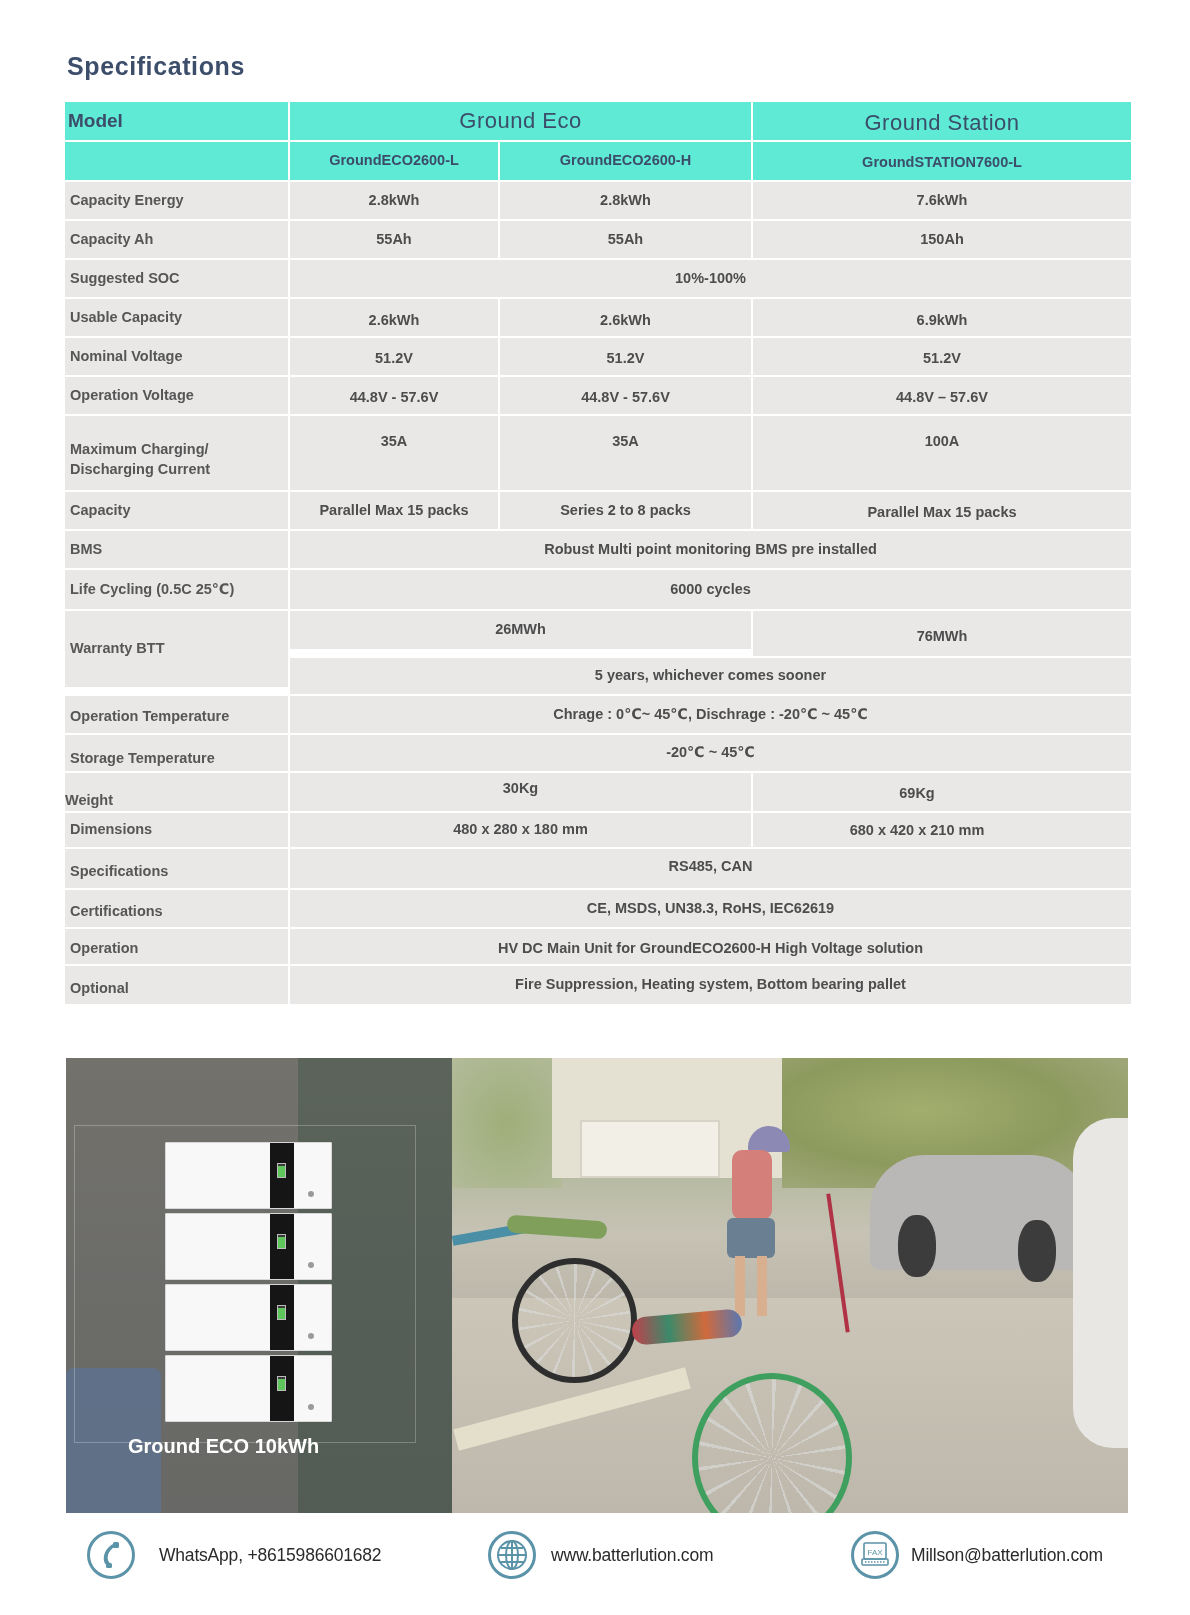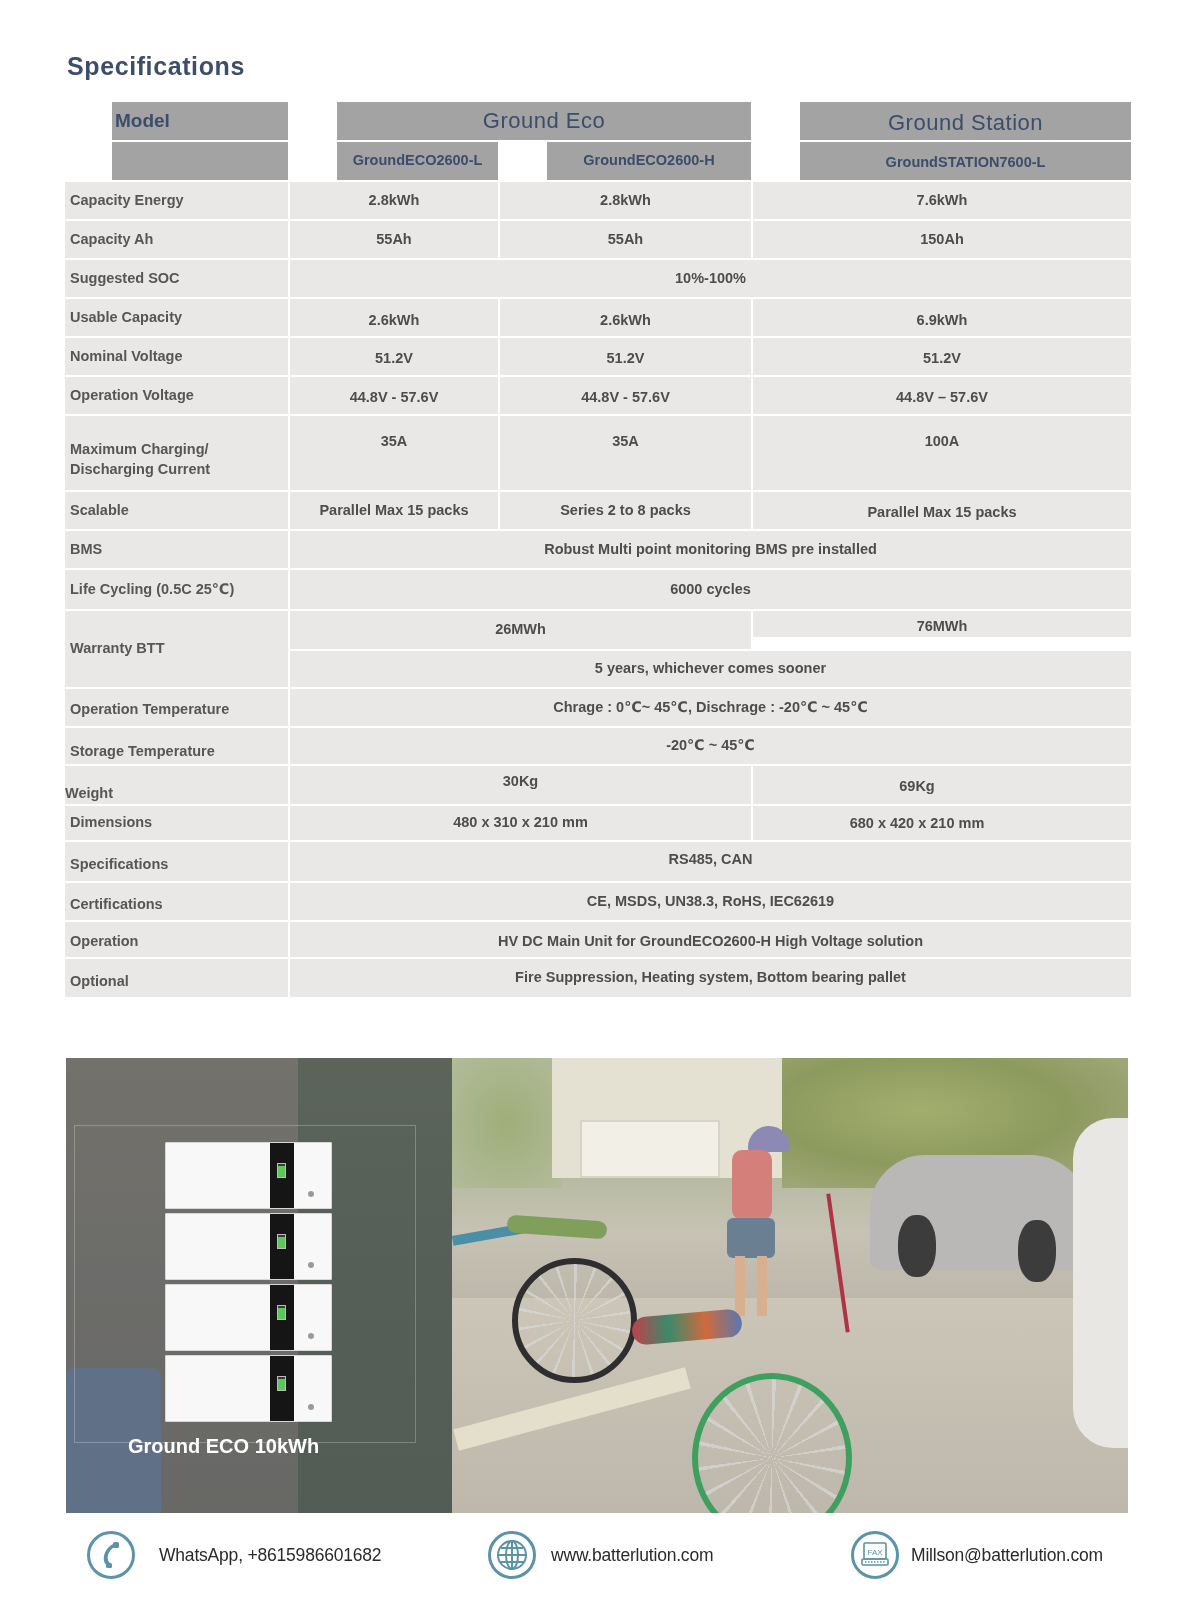--- a/index.html
+++ b/index.html
@@ -19,21 +19,21 @@
     gap: 2px;
     background: #ffffff;
   }
   .cell {
     background: #e9e8e7;
     display: flex; align-items: center; justify-content: center;
     font-size: 14.5px; font-weight: bold; color: #4d4d4d;
     text-align: center; line-height: 1.35;
   }
   .cell.label { justify-content: flex-start; padding-left: 5px; text-align: left; color: #565656; }
-  .cell.hdr { background: #a3a3a3; color: #3c4d6a; margin-left: 47px; }
+  .cell.hdr { background: #5eead4; color: #3c4d6a; }
   .cell.hdr.group { font-size: 22px; font-weight: normal; letter-spacing: 0.5px; }
   .cell.hdr.model-label { justify-content: flex-start; padding-left: 3px; font-size: 19px; }
   .cell.hdr.sku { font-size: 14.5px; }
   .cell.top { align-items: flex-start; padding-top: 16px; }
   .span3 { grid-column: span 3; }
   .span2 { grid-column: span 2; }
 
   
   .photo {
     position: absolute; left: 66px; top: 1058px; width: 1062px; height: 455px;
@@ -180,48 +180,48 @@
   <div class="cell" style="height:37px;padding-top:4px">44.8V – 57.6V</div>
 
   <div class="cell label" style="height:74px;flex-direction:column;align-items:flex-start;justify-content:center;padding-top:14px">
     <span>Maximum Charging/</span>
     <span>Discharging Current</span>
   </div>
   <div class="cell top" style="height:74px">35A</div>
   <div class="cell top" style="height:74px">35A</div>
   <div class="cell top" style="height:74px">100A</div>
 
-  <div class="cell label" style="height:37px">Scalable</div>
+  <div class="cell label" style="height:37px">Capacity</div>
   <div class="cell" style="height:37px">Parallel Max 15 packs</div>
   <div class="cell" style="height:37px">Series 2 to 8 packs</div>
   <div class="cell" style="height:37px;padding-top:4px">Parallel Max 15 packs</div>
 
   <div class="cell label" style="height:37px">BMS</div>
   <div class="cell span3" style="height:37px">Robust Multi point monitoring BMS pre installed</div>
 
   <div class="cell label" style="height:39px">Life Cycling (0.5C 25℃)</div>
   <div class="cell span3" style="height:39px">6000 cycles</div>
 
   <div class="cell label" style="height:76px;grid-row:span 2">Warranty BTT</div>
   <div class="cell span2" style="height:38px">26MWh</div>
-  <div class="cell" style="height:26px;padding-top:6px">76MWh</div>
+  <div class="cell" style="height:45px;padding-top:6px">76MWh</div>
   <div class="cell span3" style="height:36px">5 years,  whichever comes sooner</div>
 
   <div class="cell label" style="height:37px;padding-top:4px">Operation Temperature</div>
   <div class="cell span3" style="height:37px">Chrage : 0℃~ 45℃, Dischrage : -20℃ ~ 45℃</div>
 
   <div class="cell label" style="height:36px;padding-top:12px">Storage Temperature</div>
   <div class="cell span3" style="height:36px">-20℃ ~ 45℃</div>
 
   <div class="cell label" style="height:38px;padding-left:0;align-items:flex-start;padding-top:18px">Weight</div>
   <div class="cell span2" style="height:38px;align-items:flex-start;padding-top:6px">30Kg</div>
   <div class="cell" style="height:38px;padding-top:4px;padding-right:50px">69Kg</div>
 
   <div class="cell label" style="height:34px">Dimensions</div>
-  <div class="cell span2" style="height:34px">480 x 310 x 210 mm</div>
+  <div class="cell span2" style="height:34px">480 x 280 x 180 mm</div>
   <div class="cell" style="height:34px;padding-top:2px;padding-right:50px">680 x 420 x 210 mm</div>
 
   <div class="cell label" style="height:39px;padding-top:6px">Specifications</div>
   <div class="cell span3" style="height:39px;padding-bottom:4px">RS485, CAN</div>
 
   <div class="cell label" style="height:37px;padding-top:6px">Certifications</div>
   <div class="cell span3" style="height:37px">CE, MSDS, UN38.3, RoHS, IEC62619</div>
 
   <div class="cell label" style="height:35px;padding-top:4px">Operation</div>
   <div class="cell span3" style="height:35px;padding-top:4px">HV DC Main Unit for GroundECO2600-H High Voltage solution</div>

